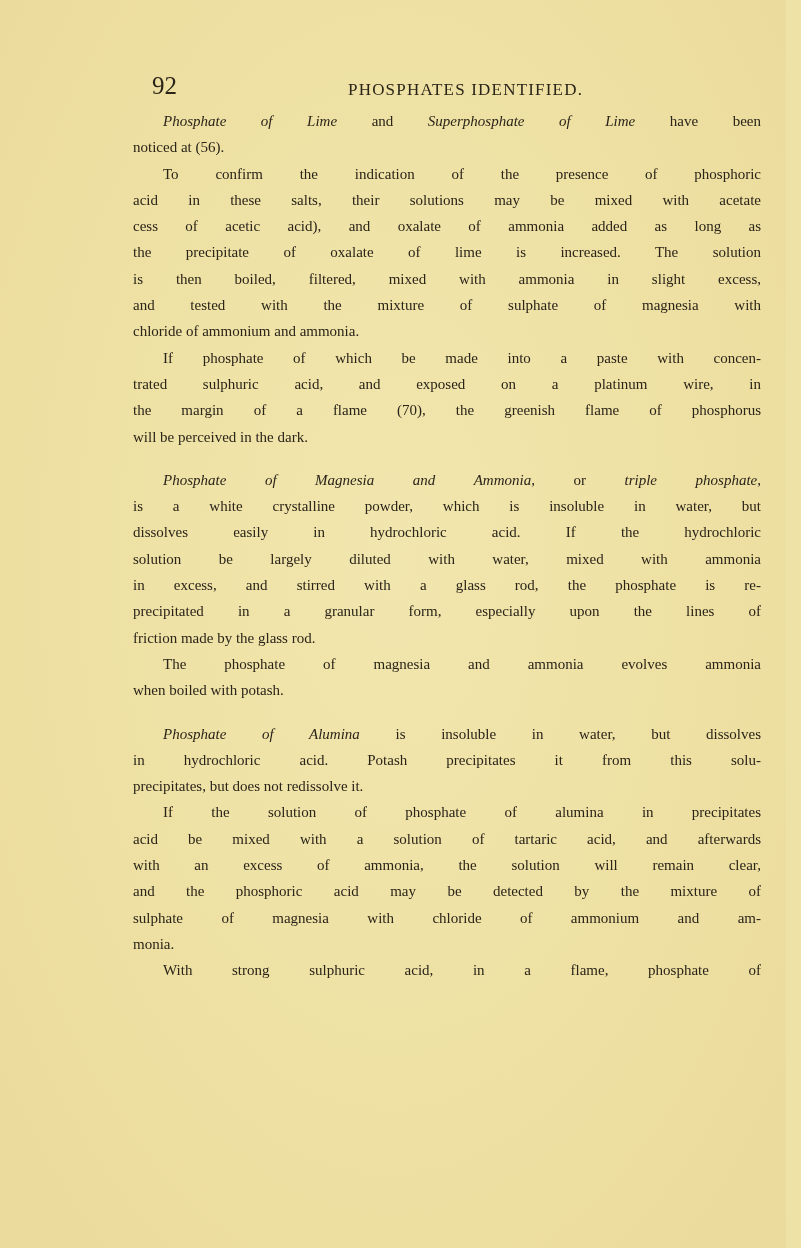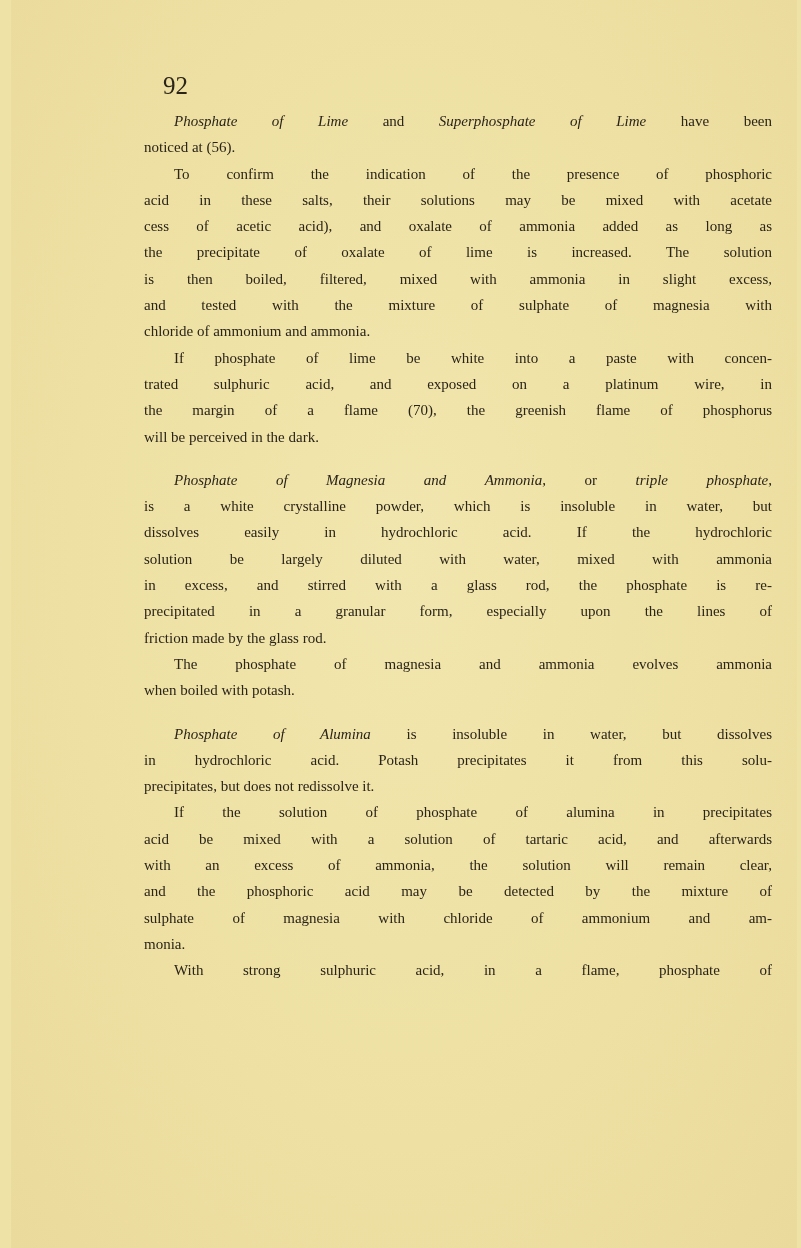--- a/index.html
+++ b/index.html
@@ -6,21 +6,20 @@
     body {
       width: 801px; height: 1248px; overflow: hidden;
       background: #efe2a6;
       font-family: "Liberation Serif", "DejaVu Serif", serif;
       color: #2a2419;
       position: relative;
     }
     .page {
       position: absolute; left: 0; top: 0; width: 786px; height: 1248px;
       background: radial-gradient(ellipse at 50% 45%, #f1e6ae 0%, #eee0a2 60%, #eadb9c 100%);
-      margin-left: 11px;
     }
     .header {
       position: absolute; top: 72px; left: 152px; width: 420px; height: 30px;
     }
     .page-number {
       position: absolute; left: 0; top: 0;
       font-size: 25px; letter-spacing: 0px;
     }
     .running-head {
       position: absolute; left: 196px; top: 8px; white-space: nowrap;
@@ -38,37 +37,38 @@
     .indent { padding-left: 30px; }
     .gap { margin-top: 17px; }
     i { font-style: italic; }
   </style>
 </head>
 <body>
 
 <div class="page">
   <div class="header">
     <span class="page-number">92</span>
+    <span class="running-head">PHOSPHATES IDENTIFIED.</span>
   </div>
   <div class="text" id="body-text">
       <div>
         <span class="line indent"><i>Phosphate of Lime</i><span> and </span><i>Superphosphate of Lime</i><span> have been</span></span>
         <span class="line last"><span>noticed at (56).</span></span>
       </div>
       <div>
         <span class="line indent"><span>To confirm the indication of the presence of phosphoric</span></span>
         <span class="line"><span>acid in these salts, their solutions may be mixed with acetate</span></span>
         <span class="line"><span>cess of acetic acid), and oxalate of ammonia added as long as</span></span>
         <span class="line"><span>the precipitate of oxalate of lime is increased.  The solution</span></span>
         <span class="line"><span>is then boiled, filtered, mixed with ammonia in slight excess,</span></span>
         <span class="line"><span>and tested with the mixture of sulphate of magnesia with</span></span>
         <span class="line last"><span>chloride of ammonium and ammonia.</span></span>
       </div>
       <div>
-        <span class="line indent"><span>If phosphate of lime be white into a paste with concen-</span></span>
+        <span class="line indent"><span>If phosphate of which be made into a paste with concen-</span></span>
         <span class="line"><span>trated sulphuric acid, and exposed on a platinum wire, in</span></span>
         <span class="line"><span>the margin of a flame (70), the greenish flame of phosphorus</span></span>
         <span class="line last"><span>will be perceived in the dark.</span></span>
       </div>
       <div class="gap">
         <span class="line indent"><i>Phosphate of Magnesia and Ammonia</i><span>, or </span><i>triple phosphate</i><span>,</span></span>
         <span class="line"><span>is a white crystalline powder, which is insoluble in water, but</span></span>
         <span class="line"><span>dissolves easily in hydrochloric acid.  If the hydrochloric</span></span>
         <span class="line"><span>solution be largely diluted with water, mixed with ammonia</span></span>
         <span class="line"><span>in excess, and stirred with a glass rod, the phosphate is re-</span></span>

